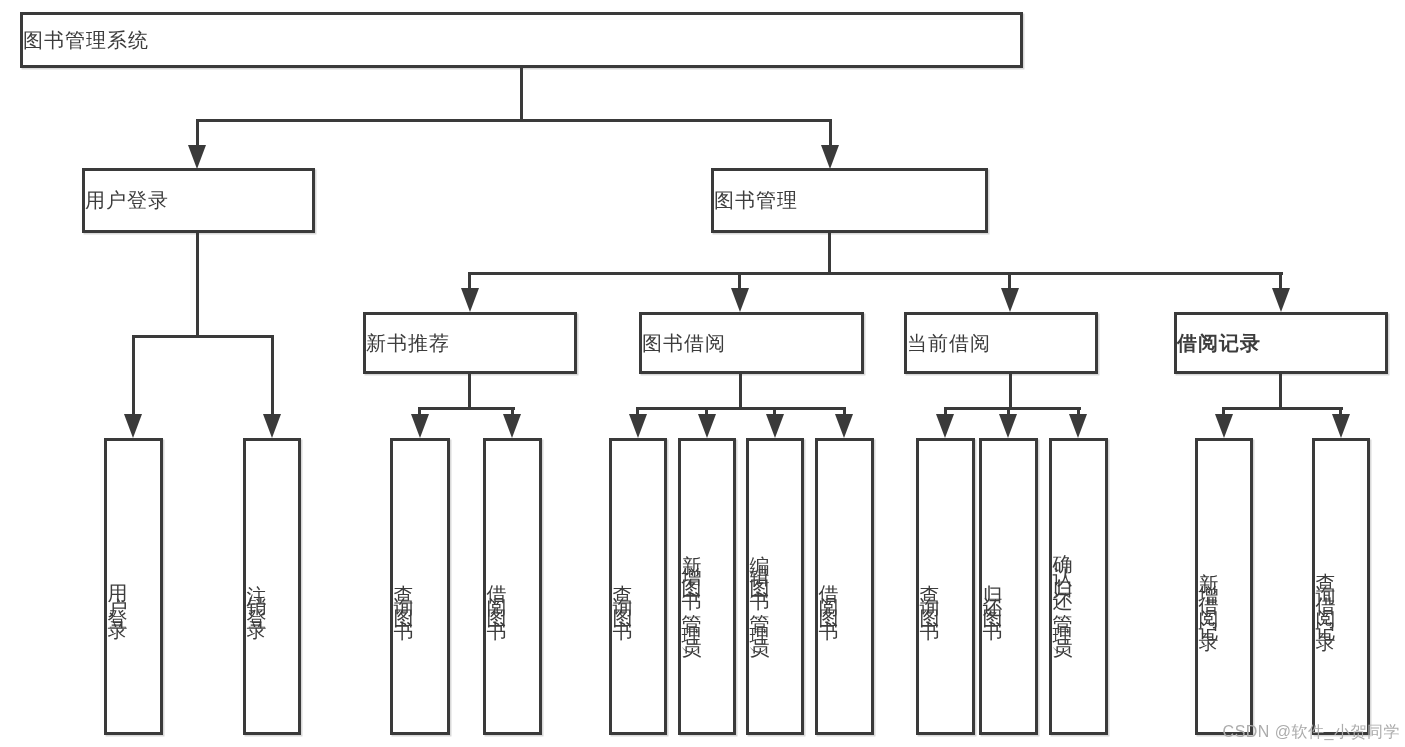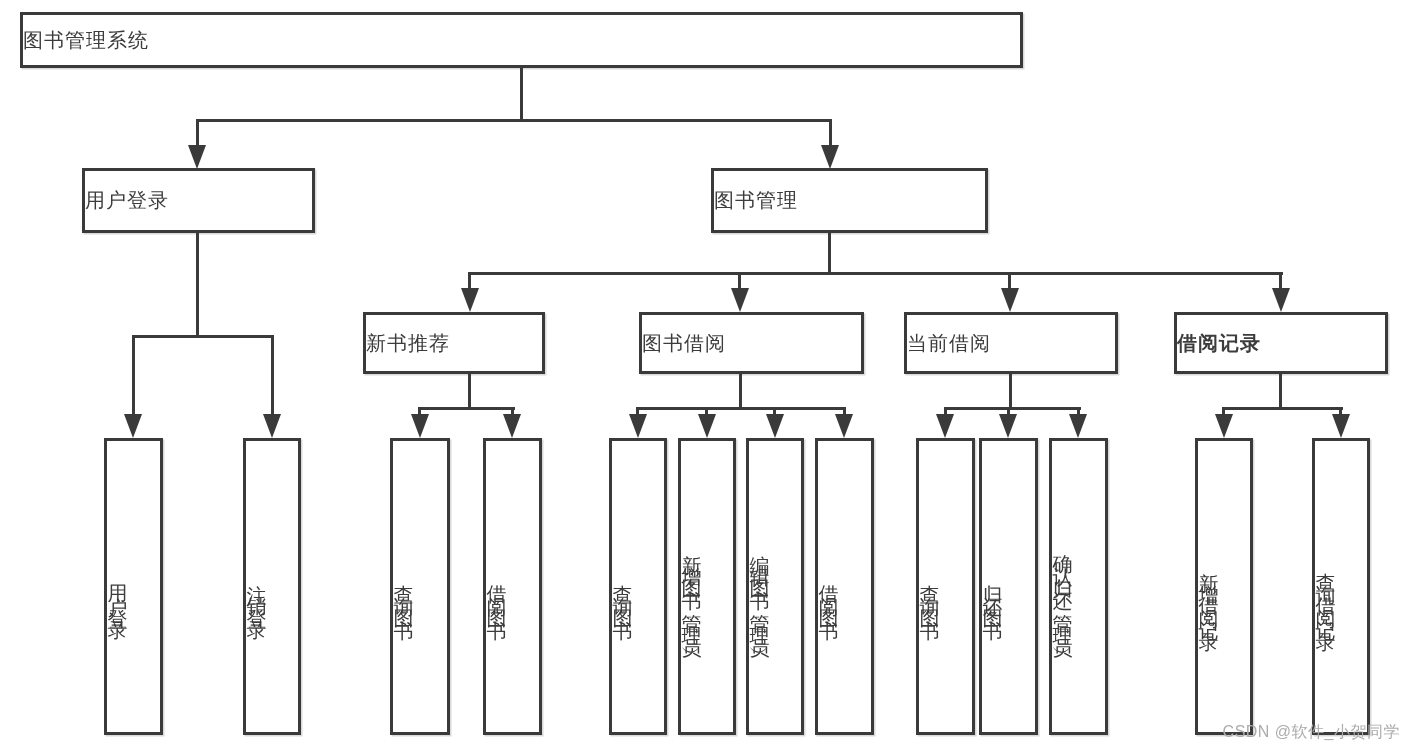--- a/index.html
+++ b/index.html
@@ -42,27 +42,27 @@
     <span>图书管理系统</span>
   </div>
 
   <div class="box lvl2" style="left:82px;width:233px;">
     <span>用户登录</span>
   </div>
   <div class="box lvl2" style="left:683px;width:277px;margin-left:28px;">
     <span>图书管理</span>
   </div>
 
-  <div class="box mid" style="left:363px;width:182px;">
+  <div class="box mid" style="left:363px;width:214px;">
     <span>新书推荐</span>
   </div>
   <div class="box mid" style="left:639px;width:225px;">
     <span>图书借阅</span>
   </div>
-  <div class="box mid" style="left:904px;width:214px;">
+  <div class="box mid" style="left:904px;width:194px;">
     <span>当前借阅</span>
   </div>
   <div class="box mid" style="left:1174px;width:214px;font-weight:bold;">
     <span>借阅记录</span>
   </div>
 
   <div class="box leaf" style="left:104px;width:59px;">
     <span>用户登录</span>
   </div>
   <div class="box leaf" style="left:243px;width:58px;">

